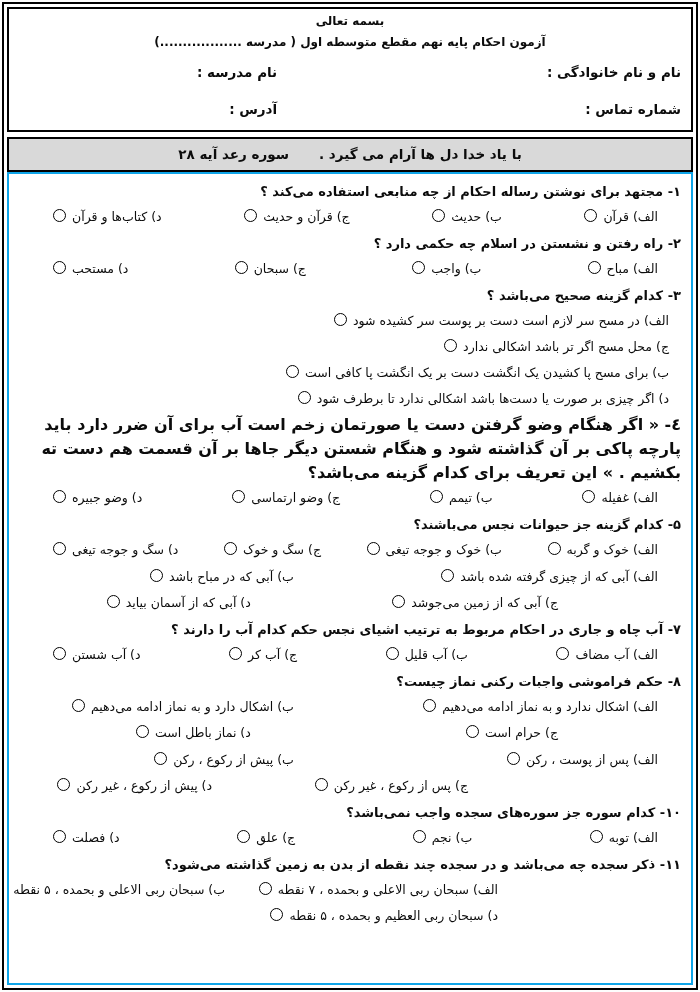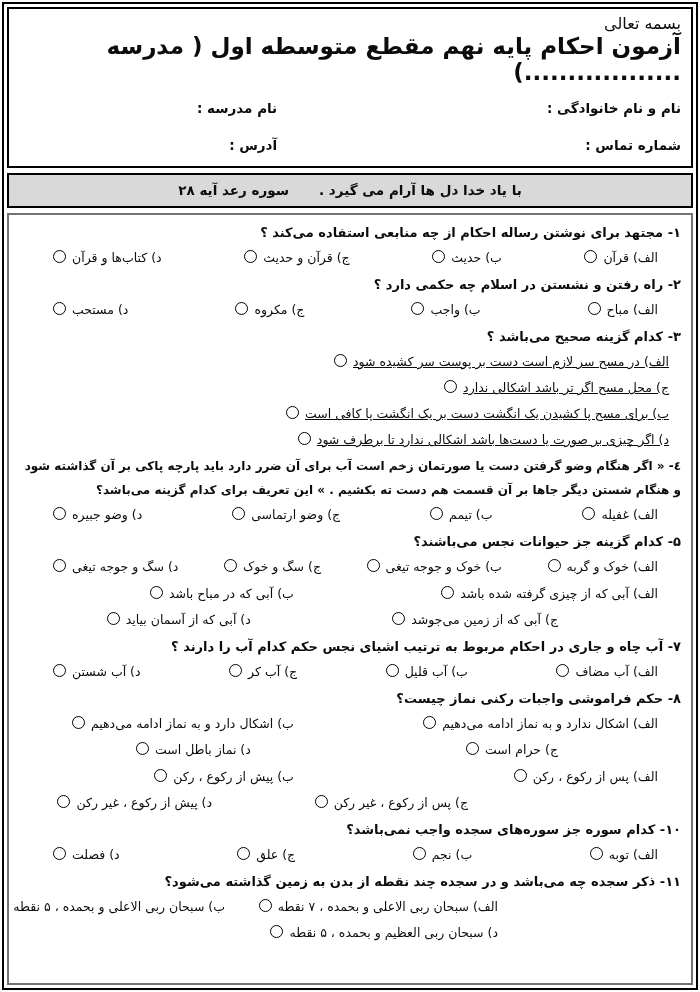--- a/index.html
+++ b/index.html
@@ -6,44 +6,44 @@
   body{
     width:700px;height:992px;overflow:hidden;background:#fdfdfd;position:relative;
     font-family:"DejaVu Sans","Liberation Sans",sans-serif;color:#0c0c0c;
   }
   .page{
     position:absolute;inset:2px;border:2px solid #000;padding:3px;
     display:flex;flex-direction:column;background:#fff;
   }
   
   .header-box{border:2px solid #000;padding:5px 10px 13px;}
-  .basmala{font-size:16px;font-weight:400;}
-  .title{font-size:23px;font-weight:700;text-align:right;letter-spacing:0;}
+  .basmala{font-size:12px;font-weight:700;text-align:center;}
+  .title{font-size:12px;font-weight:700;text-align:center;margin-top:7px;letter-spacing:0;}
   .fields{margin-top:15px;display:grid;grid-template-columns:61% 39%;row-gap:21px;
           font-size:13.5px;font-weight:700;}
   .field{white-space:nowrap;}
   
   .banner{
     margin-top:5px;border:2px solid #000;background:#d9d9d9;
     padding:7px 0 8px;display:flex;justify-content:center;gap:30px;
     font-weight:700;font-size:13.5px;
   }
   
-  .qbox{margin-top:5px;border:2px solid #737373;padding:5px 10px 4px;flex:1;min-height:0;overflow:hidden;
+  .qbox{border:2px solid #0ea5e9;padding:5px 10px 4px;flex:1;min-height:0;overflow:hidden;
         font-size:13px;}
   .q{margin-bottom:1px;}
   .stem{font-weight:700;line-height:25px;}
-  .stem.small{font-size:12px;line-height:24px;}
+  .stem.small{font-size:16px;line-height:24px;}
   .optrow{line-height:26px;font-size:12.5px;}
   .opts4{display:flex;justify-content:space-between;padding-right:23px;padding-left:34px;}
   .opts2{display:grid;grid-template-columns:57% 43%;padding-right:23px;}
   .opts2.pr100{padding-right:123px;}
   .opts2.pr160{padding-right:183px;}
   .opts2.pr190{padding-right:213px;}
-  .optline{padding-right:12px;text-decoration:underline;}
+  .optline{padding-right:12px;}
   .opt{white-space:nowrap;}
   .circ{
     display:inline-block;width:11px;height:11px;border:1.6px solid #000;border-radius:50%;
     margin-right:6px;vertical-align:-1px;background:#fff;
   }
 </style>
 </head>
 <body>
 
 <div class="page">
@@ -74,21 +74,21 @@
         <span class="opt"><span>ج) قرآن و حدیث</span><span class="circ"></span></span>
         <span class="opt"><span>د) کتاب‌ها و قرآن</span><span class="circ"></span></span>
       </div>
     </section>
 
     <section class="q">
       <div class="stem">۲- راه رفتن و نشستن در اسلام چه حکمی دارد ؟</div>
       <div class="optrow opts4">
         <span class="opt"><span>الف) مباح</span><span class="circ"></span></span>
         <span class="opt"><span>ب) واجب</span><span class="circ"></span></span>
-        <span class="opt"><span>ج) مکروه</span><span class="circ"></span></span>
+        <span class="opt"><span>ج) سبحان</span><span class="circ"></span></span>
         <span class="opt"><span>د) مستحب</span><span class="circ"></span></span>
       </div>
     </section>
 
     <section class="q">
       <div class="stem">۳- کدام گزینه صحیح می‌باشد ؟</div>
       <div class="optrow optline">
         <span class="opt"><span>الف)  در مسح سر لازم است دست بر پوست سر کشیده شود</span><span class="circ"></span></span>
       </div>
       <div class="optrow optline">
@@ -150,21 +150,21 @@
         <span class="opt"><span>ب) اشکال دارد و به نماز ادامه می‌دهیم</span><span class="circ"></span></span>
       </div>
       <div class="optrow opts2 pr100">
         <span class="opt"><span>ج) حرام است</span><span class="circ"></span></span>
         <span class="opt"><span>د) نماز باطل است</span><span class="circ"></span></span>
       </div>
     </section>
 
     <section class="q">
       <div class="optrow opts2">
-        <span class="opt"><span>الف) پس از رکوع ، رکن</span><span class="circ"></span></span>
+        <span class="opt"><span>الف) پس از پوست ، رکن</span><span class="circ"></span></span>
         <span class="opt"><span>ب) پیش از رکوع ، رکن</span><span class="circ"></span></span>
       </div>
       <div class="optrow opts2 pr190">
         <span class="opt"><span>ج) پس از رکوع ، غیر رکن</span><span class="circ"></span></span>
         <span class="opt"><span>د) پیش از رکوع ، غیر رکن</span><span class="circ"></span></span>
       </div>
     </section>
 
     <section class="q">
       <div class="stem">۱۰- کدام سوره جز سوره‌های سجده واجب نمی‌باشد؟</div>

